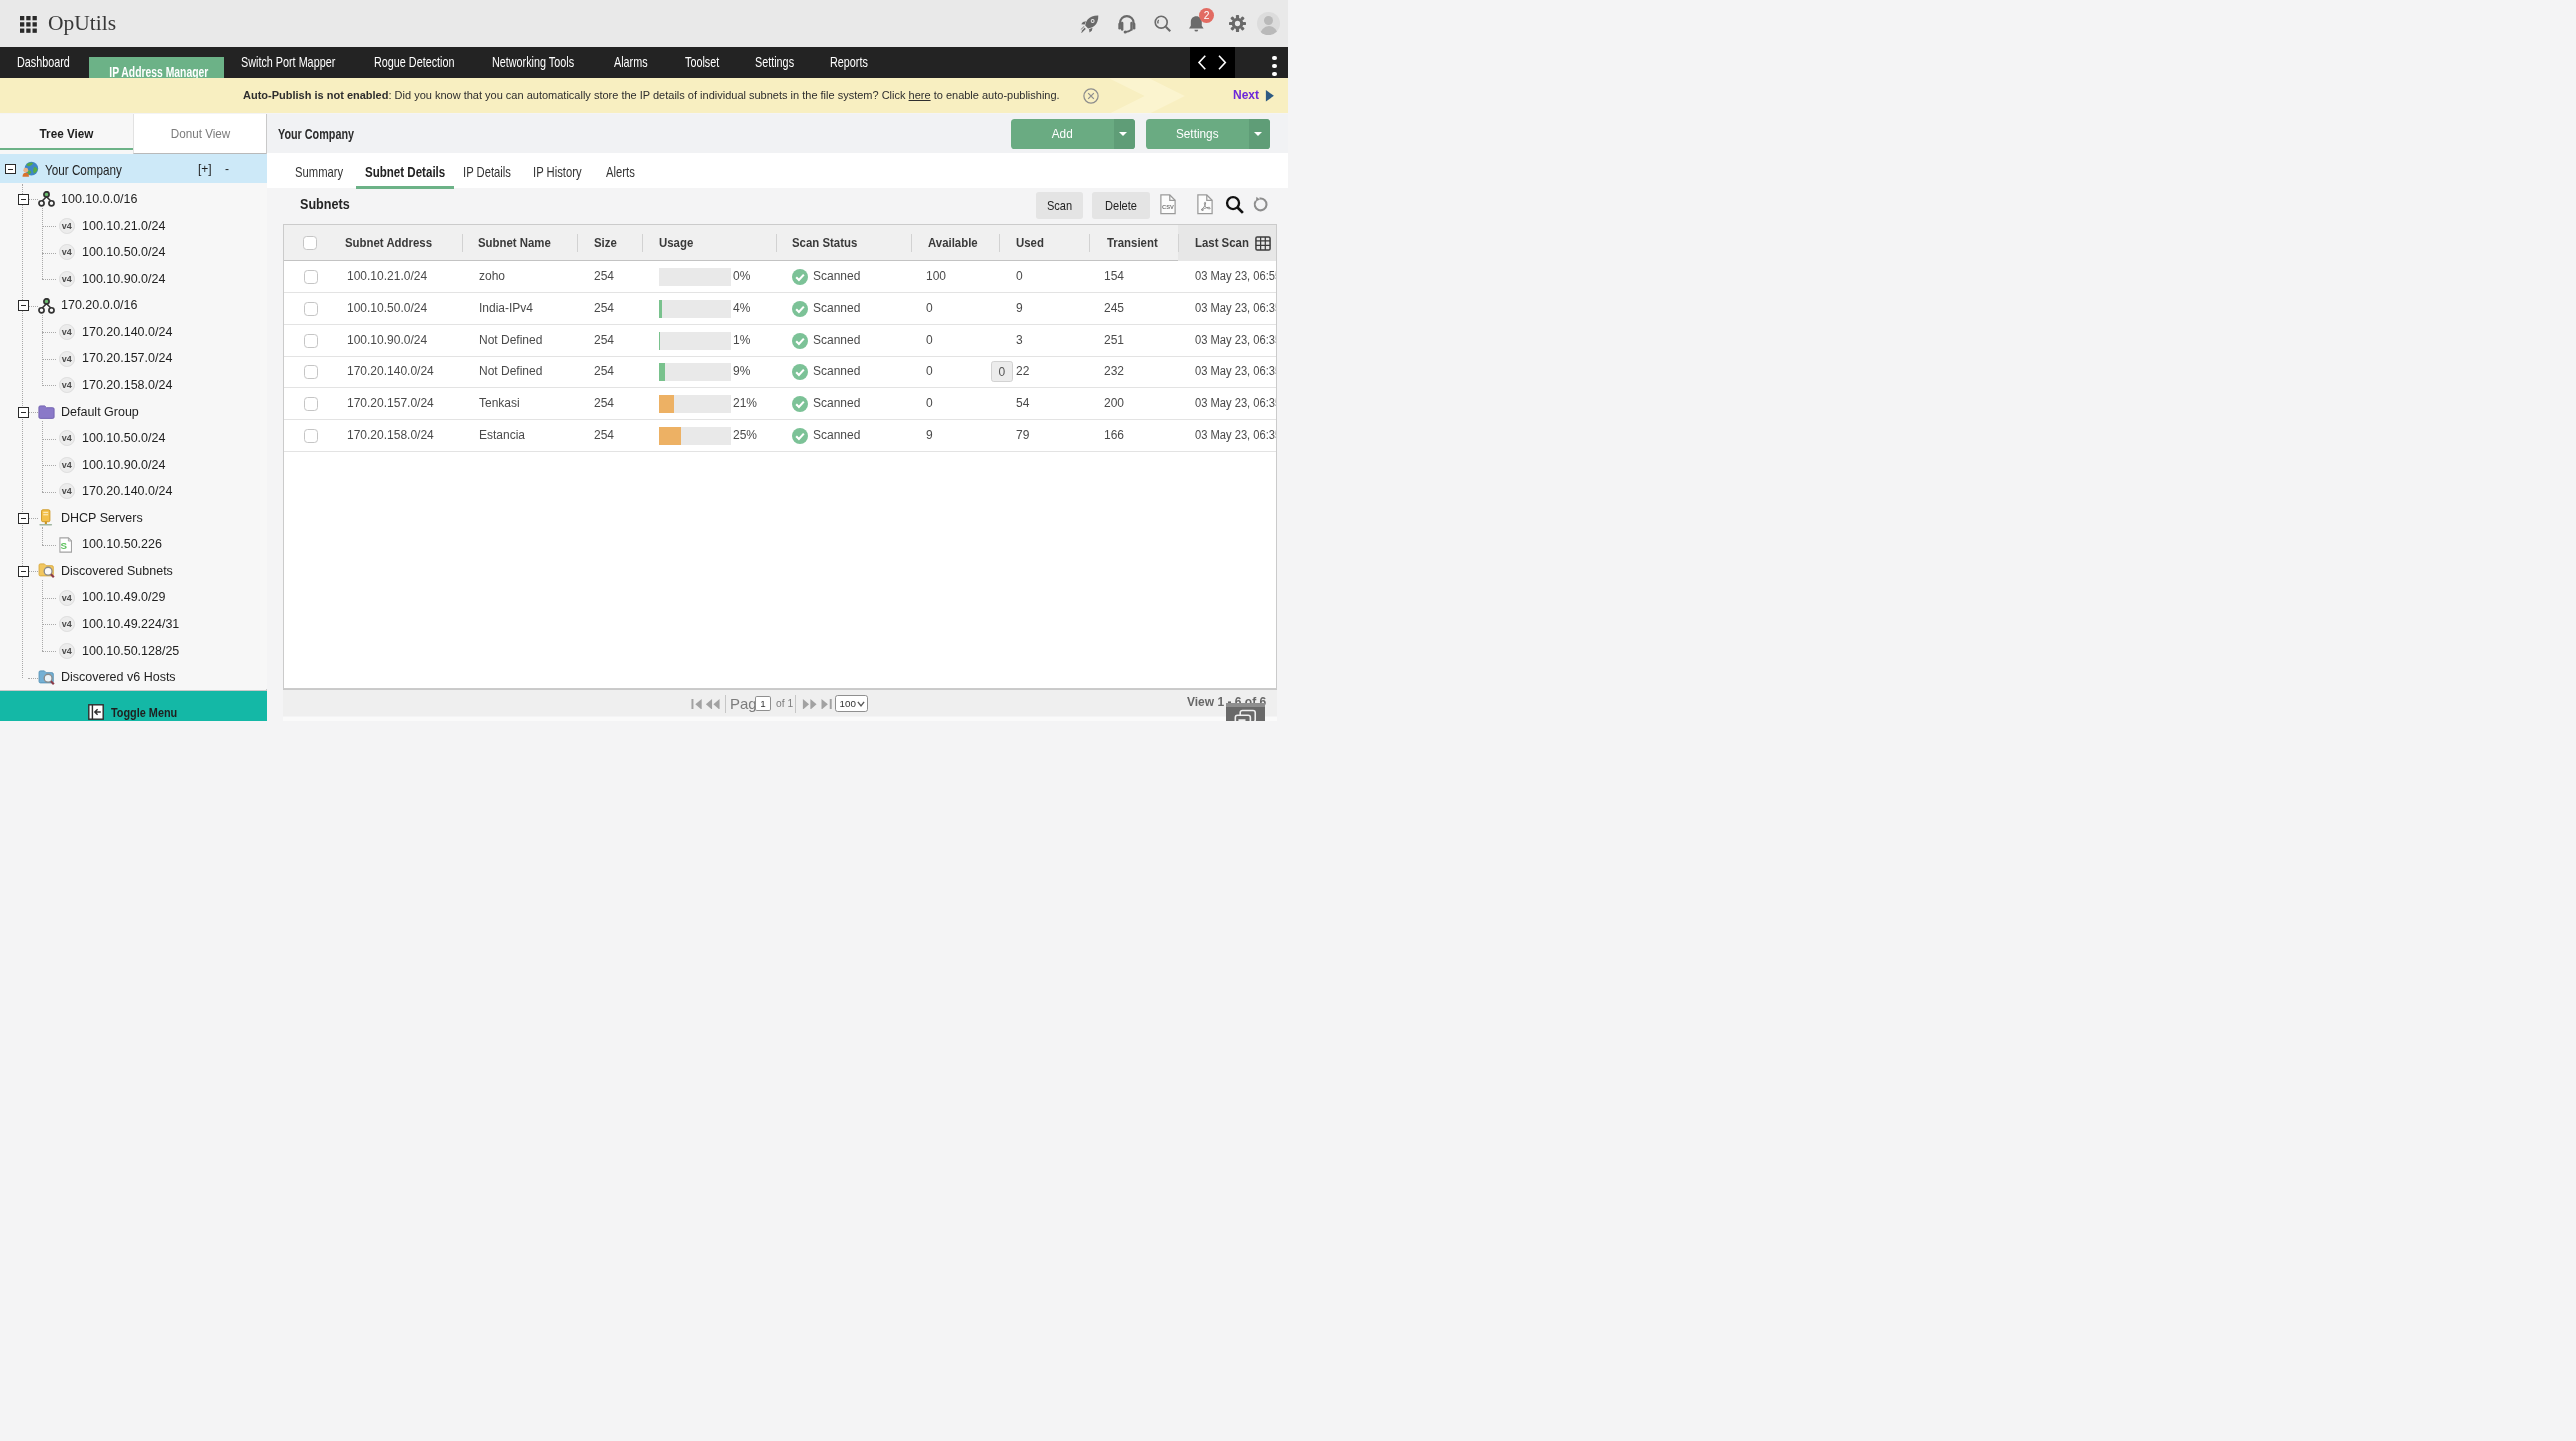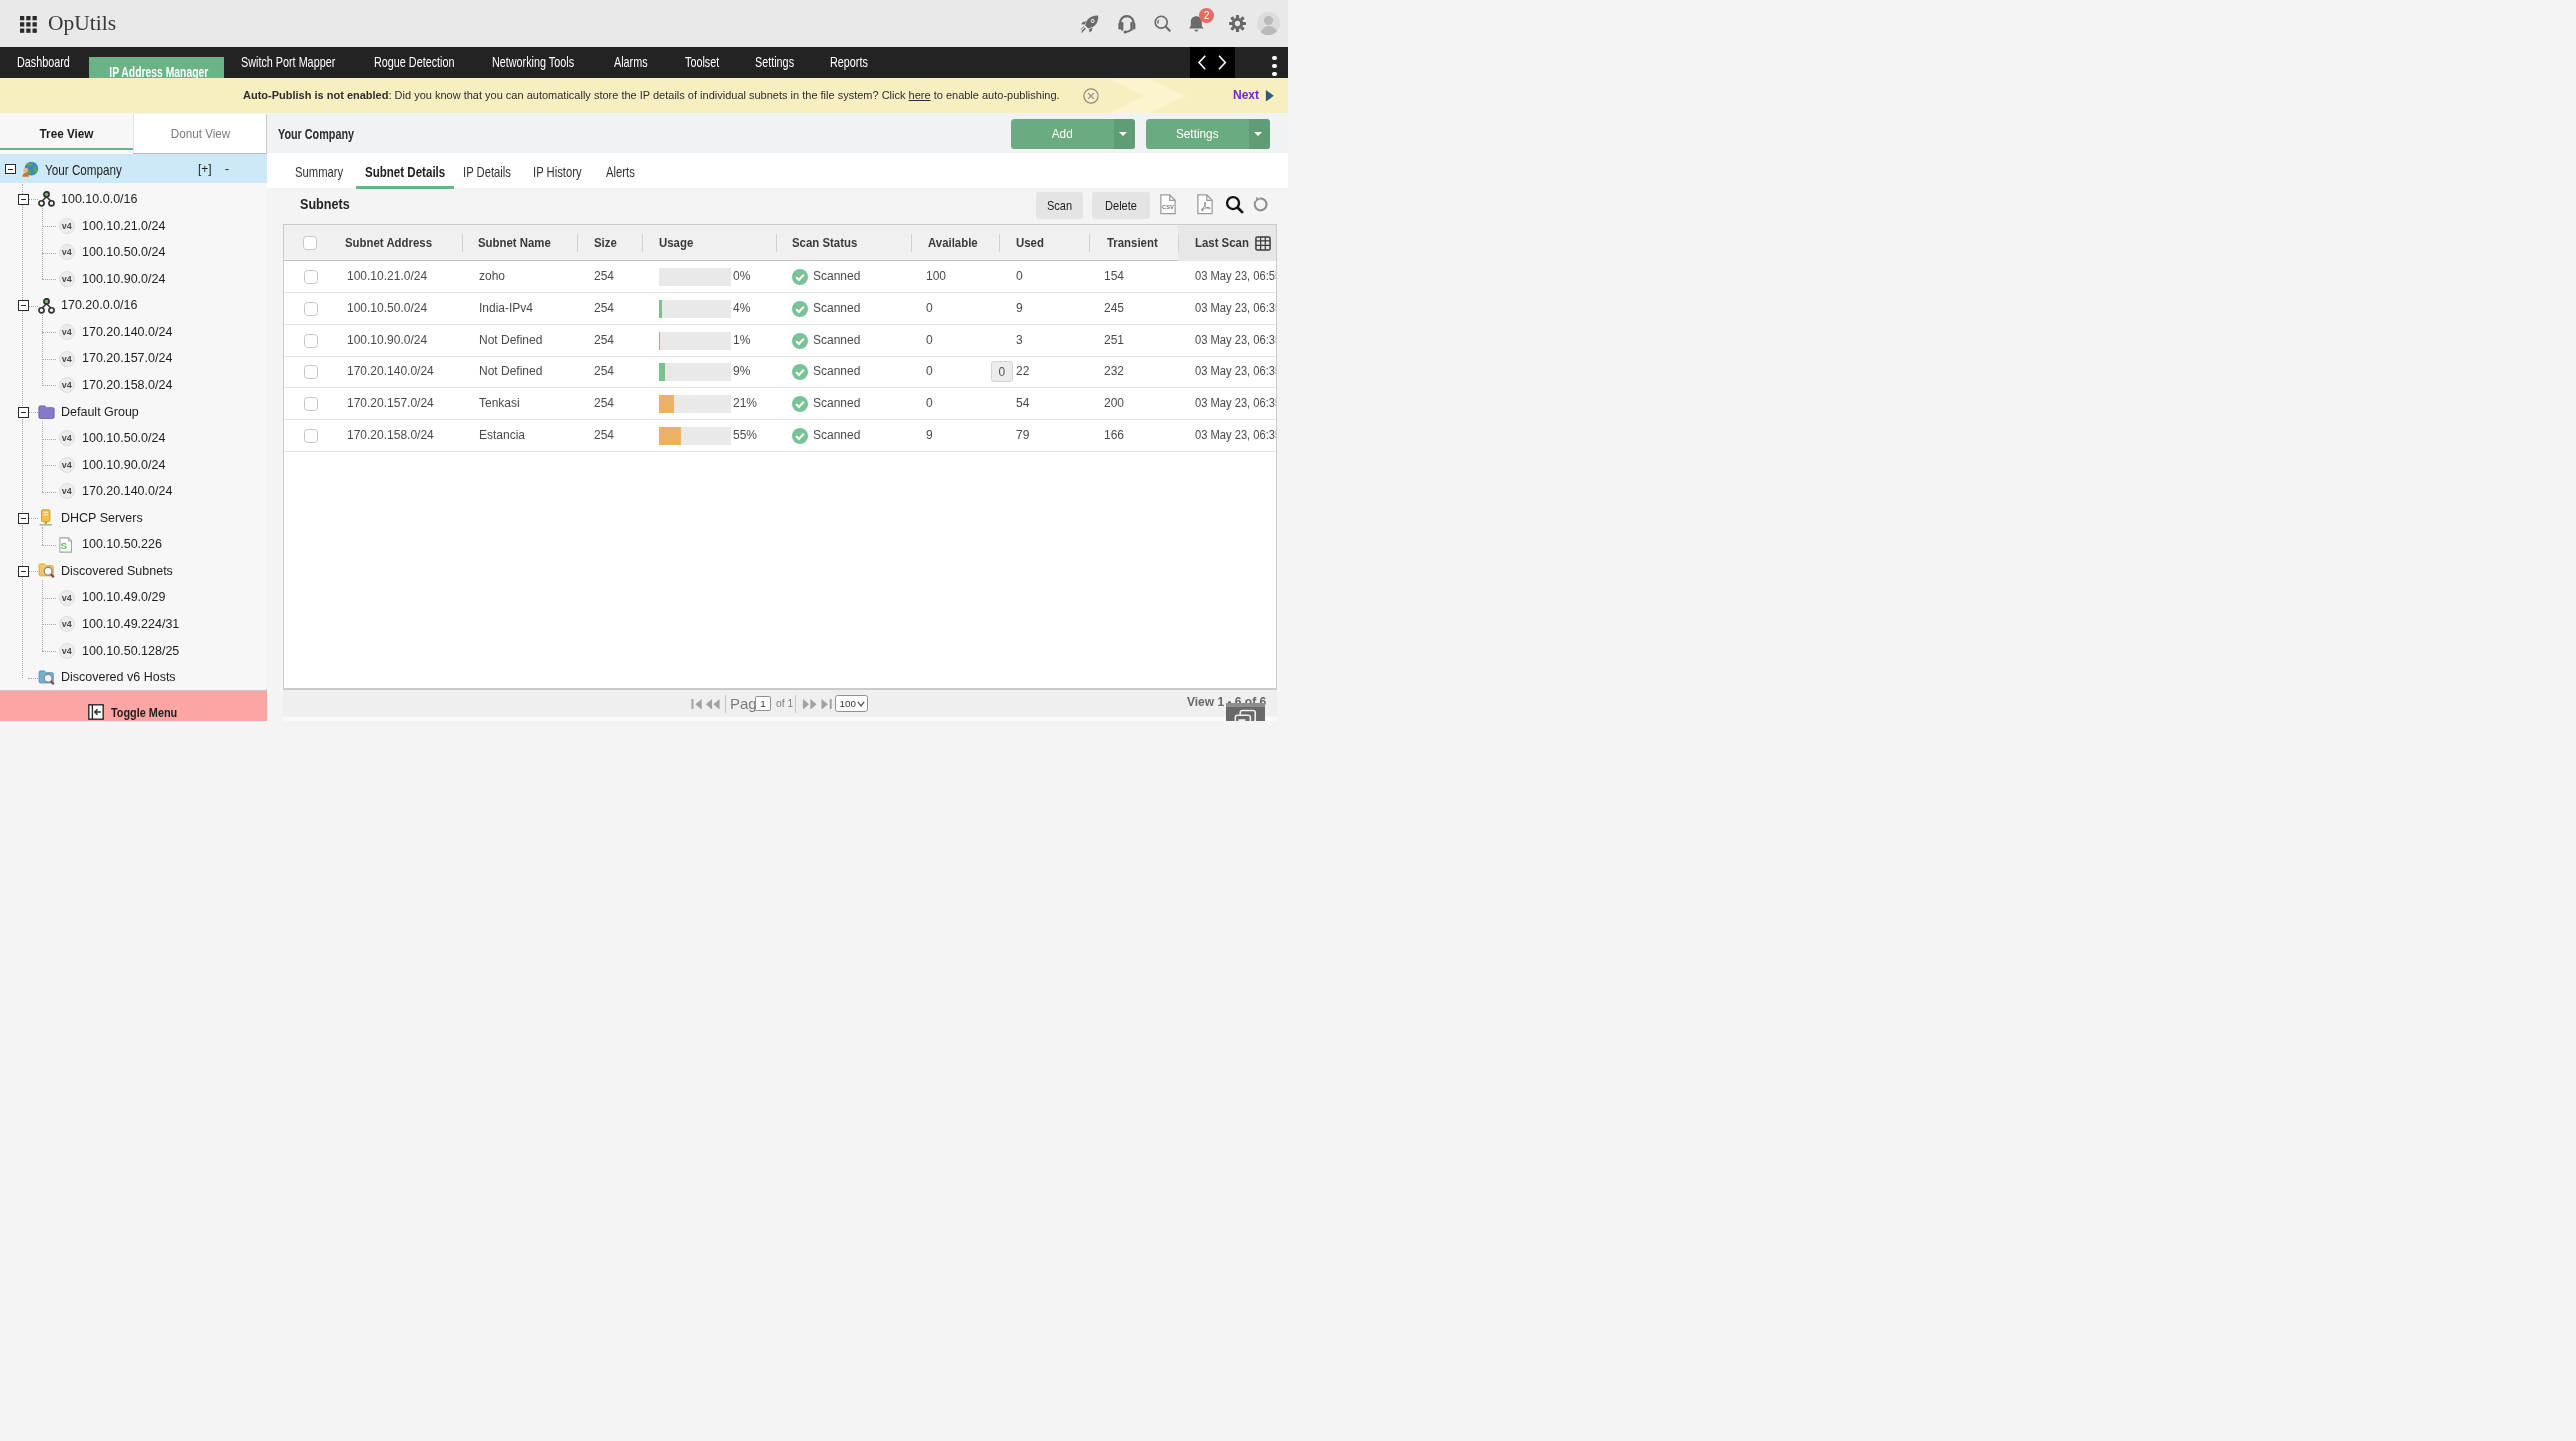--- a/index.html
+++ b/index.html
@@ -30,21 +30,21 @@
 #tabTree span { font-weight:700; color:#1d1d1d; }
 #tabDonut { position:absolute; left:133px; top:0; width:133px; height:40px; background:#fff; border-bottom:0.9px solid #b9b9b9; border-left:0.9px solid #e2e2e2; }
 #tabDonut span { color:#7c7c7c; }
 #treewrap { position:absolute; left:0; top:40px; width:267px; height:535px; background:#f7f7f7; overflow:hidden; }
 #rootRow { position:absolute; left:0; top:0.4px; width:267px; height:29px; background:#cde9f8; }
 .trow { position:absolute; height:27px; line-height:27px; font-size:12.5px; color:#1f1f1f; white-space:nowrap; }
 .dotv { position:absolute; width:0; border-left:1.3px dotted #a9a9a9; }
 .doth { position:absolute; height:0; border-top:1.3px dotted #a9a9a9; }
 .expander { position:absolute; width:10.7px; height:10.7px; background:#fff; border:1.1px solid #2a2a2a; }
 .expander i { position:absolute; left:2px; top:3.9px; width:4.7px; height:1.2px; background:#2a2a2a; }
-#toggleMenu { position:absolute; left:0; top:576px; width:267px; height:32px; background:#fca5a5; border-top:0.9px solid #c9c9c9; }
+#toggleMenu { position:absolute; left:0; top:576px; width:267px; height:32px; background:#14b8a6; border-top:0.9px solid #c9c9c9; }
 
 #mainHdr { position:absolute; left:267px; top:114px; width:1021px; height:40px; background:#f1f2f4; border-bottom:0.9px solid #d9d9d9; }
 #mainHdr span { position:absolute; left:10.7px; top:0; height:40px; line-height:40px; font-weight:700; font-size:14.8px; color:#2c2c2c; transform:scaleX(0.73); transform-origin:left center; white-space:nowrap; }
 #mainTabs { position:absolute; left:267px; top:153px; width:1021px; height:35px; background:#fff; }
 .mtab { position:absolute; top:0; height:35px; line-height:38px; font-size:15px; color:#333; transform:scaleX(0.75); transform-origin:left center; white-space:nowrap; }
 #mtabUnderline { position:absolute; left:89px; top:33px; width:98px; height:2.7px; background:#6cb287; }
 
 .gbtn { position:absolute; top:119px; height:30px; background:#6aab82; border-radius:3.6px; color:#fff; font-size:12px; }
 .gbtn .lbl { position:absolute; left:0; right:21.5px; top:0; height:30px; text-align:center; line-height:30px; font-size:13.4px; transform:scaleX(0.88); transform-origin:center; white-space:nowrap; }
 .gbtn .arr { position:absolute; right:0; top:0; width:21.5px; height:30px; background:#5f9d77; border-radius:0 3.6px 3.6px 0; }
@@ -486,21 +486,21 @@
 <div class="cell" style="left:820px">200</div>
 <div class="cell" style="left:911px;transform:scaleX(0.93);transform-origin:left center">03 May 23, 06:35</div>
 </div>
 <div class="row" style="top:195px">
 <div class="cb" style="left:19.7px;top:8.5px"></div>
 <div class="cell" style="left:63px">170.20.158.0/24</div>
 <div class="cell" style="left:195px">Estancia</div>
 <div class="cell" style="left:310px">254</div>
 <div class="ubar"></div>
 <div class="ufill" style="left:375px;top:6.7px;width:22px;background:#edb164"></div>
-<div class="cell" style="left:449px">55%</div>
+<div class="cell" style="left:449px">25%</div>
 <svg class="scanicon" viewBox="0 0 18 18">
         <circle cx="9" cy="9" r="9" fill="#7cc297"></circle>
         <path d="M4.7 9.3 7.8 12.3 13.3 6.3" fill="none" stroke="#fff" stroke-width="2.4"></path>
       </svg>
 <div class="cell" style="left:529px">Scanned</div>
 <div class="cell" style="left:642px">9</div>
 <div class="cell" style="left:732px">79</div>
 <div class="cell" style="left:820px">166</div>
 <div class="cell" style="left:911px;transform:scaleX(0.93);transform-origin:left center">03 May 23, 06:35</div>
 </div>

